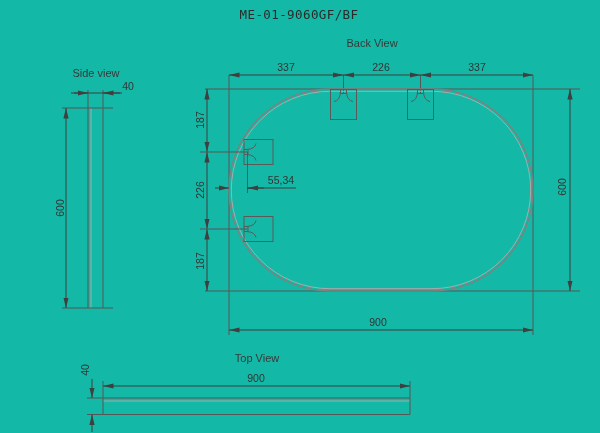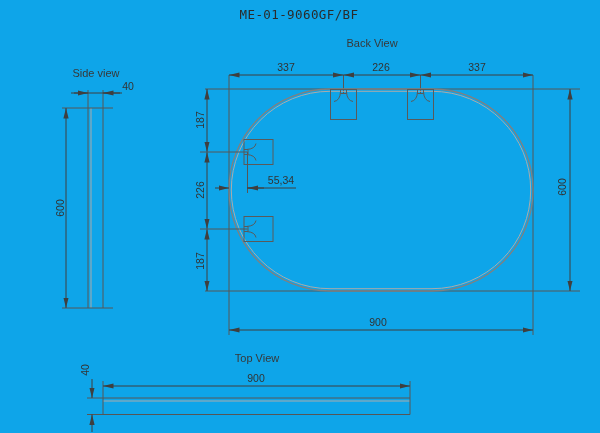--- a/index.html
+++ b/index.html
@@ -1,16 +1,16 @@
 <!DOCTYPE html>
 <html><head>
 <meta charset="utf-8">
 <style>
   html,body{margin:0;padding:0;background:#ffffff;}
-  .canvas{position:relative;width:600px;height:433px;background:#0ea5e9;overflow:hidden;
+  .canvas{position:relative;width:600px;height:433px;background:#14b8a6;overflow:hidden;
           font-family:"Liberation Sans", sans-serif;}
   svg{display:block;}
   .xln{stroke:#565656;stroke-width:1;fill:none;}
   .dln{stroke:#3f3f3f;stroke-width:1;fill:none;}
   .obj{stroke:#808080;stroke-width:1.3;fill:none;}
   .obj2{stroke:#ababab;stroke-width:1;fill:none;}
   .sq{stroke:#5a5a5a;stroke-width:1;fill:none;}
   .lbl{font-family:"Liberation Sans", sans-serif;font-size:10.5px;fill:#333333;}
   .ttl{font-family:"DejaVu Sans Mono", monospace;font-size:12.5px;fill:#2b2b2b;letter-spacing:0.4px;}
   .vlbl{font-family:"Liberation Sans", sans-serif;font-size:11px;fill:#383838;}

